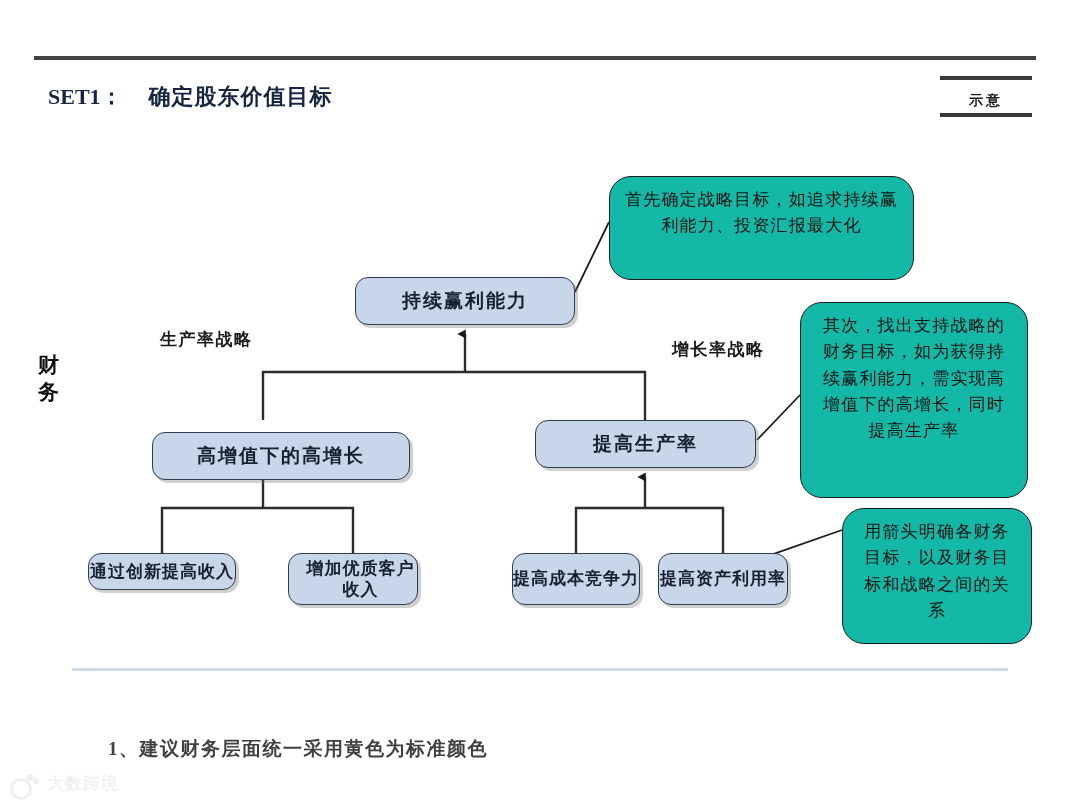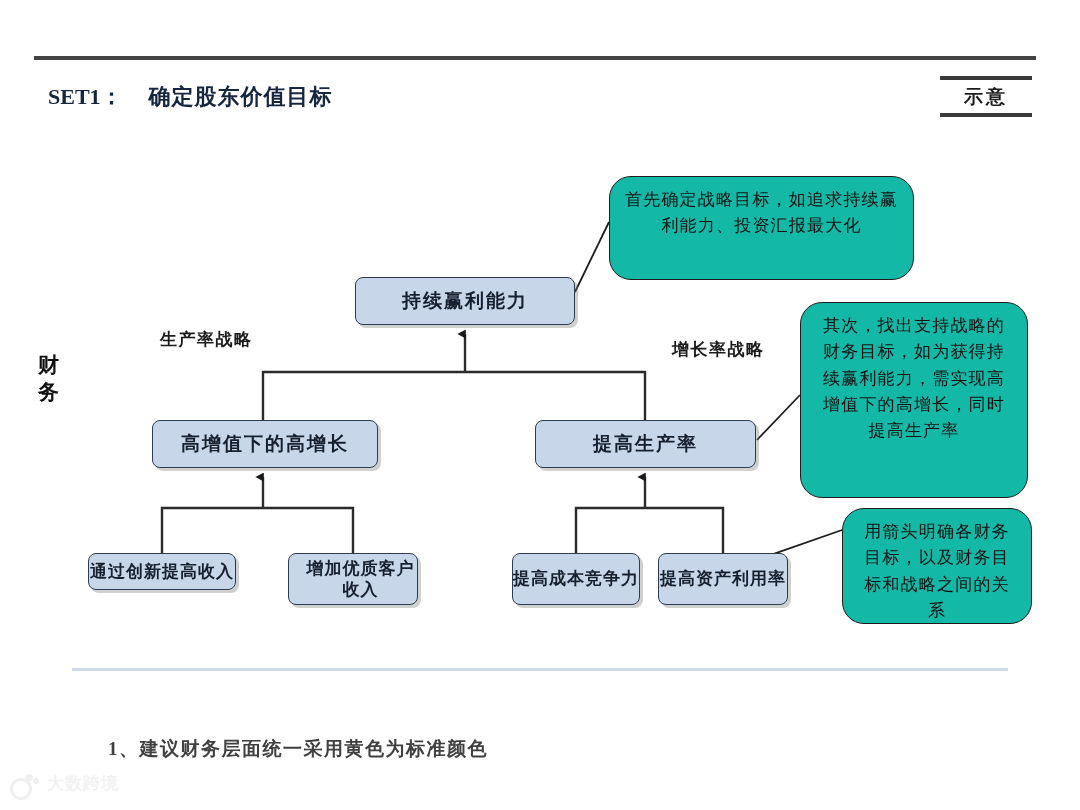--- a/index.html
+++ b/index.html
@@ -22,22 +22,22 @@
     font-family:"Liberation Serif","DejaVu Serif",serif;
     font-size:22px;font-weight:bold;color:#17263f;
     letter-spacing:1px;white-space:nowrap;
   }
   .slide-title .tlabel{letter-spacing:0px;}
   .slide-title .tmain{margin-left:26px;}
 
   .badge{position:absolute;left:940px;top:76px;width:92px;}
   .badge .bar{height:4px;background:#3a3a3a;}
   .badge .btxt{
-    text-align:center;font-size:19px;color:#1c1c1c;
-    padding:4px 0 3px 0;letter-spacing:3px;font-weight:600;
+    text-align:center;font-size:14px;color:#1c1c1c;
+    padding:12px 0 3px 0;letter-spacing:3px;font-weight:600;
   }
 
   
   .persp{
     position:absolute;left:38px;top:352px;width:42px;
     font-family:"Liberation Sans","DejaVu Sans",sans-serif;
     font-size:21px;font-weight:bold;color:#111;
     line-height:1.28;text-align:left;
   }
 
@@ -52,37 +52,37 @@
   #cap-right{left:672px;top:338px;}
 
   
   #wires{position:absolute;left:0;top:0;width:1080px;height:810px;}
 
   
   .node{
     position:absolute;
     background:#c7d6e9;
     border:1.6px solid #2f3c4f;
-    border-radius:8px;
+    border-radius:13px;
     box-shadow:3px 3px 0 rgba(120,120,120,0.35);
     display:flex;align-items:center;justify-content:center;
     text-align:center;
     color:#16202e;
     font-family:"Liberation Serif","DejaVu Serif",serif;
     font-weight:bold;
     letter-spacing:2px;
     line-height:1.25;
     box-sizing:border-box;
   }
   .node.lvl1{font-size:19px;}
   .node.lvl2{font-size:19px;}
   .node.lvl3{font-size:17px;letter-spacing:1px;}
 
   #node-profit{left:355px;top:277px;width:220px;height:48px;}
-  #node-growth{left:152px;top:420px;width:226px;height:48px;}
+  #node-growth{left:152px;top:432px;width:258px;height:48px;}
   #node-prod  {left:535px;top:420px;width:221px;height:48px;}
   #node-innov {left:88px; top:553px;width:148px;height:37px;}
   #node-cust  {left:288px;top:553px;width:130px;height:52px;padding-left:15px;}
   #node-cost  {left:512px;top:553px;width:128px;height:52px;}
   #node-asset {left:658px;top:553px;width:130px;height:52px;}
 
   
   .callout{
     position:absolute;
     background:#14b8a6;
@@ -92,21 +92,21 @@
     padding:10px 14px;
     color:#111;
     font-family:"Liberation Serif","DejaVu Serif",serif;
     font-size:17px;
     line-height:1.55;
     text-align:center;
     letter-spacing:1.2px;
   }
   #callout-1{left:609px;top:176px;width:305px;height:104px;}
   #callout-2{left:800px;top:302px;width:228px;height:196px;}
-  #callout-3{left:842px;top:508px;width:190px;height:116px;}
+  #callout-3{left:842px;top:508px;width:190px;height:136px;}
 
   
   .divider{
     position:absolute;left:72px;top:668px;width:936px;height:3px;
     background:#cfdce7;
   }
   .footnote{
     position:absolute;left:108px;top:736px;
     font-family:"Liberation Serif","DejaVu Serif",serif;
     font-size:19px;font-weight:bold;color:#404040;

